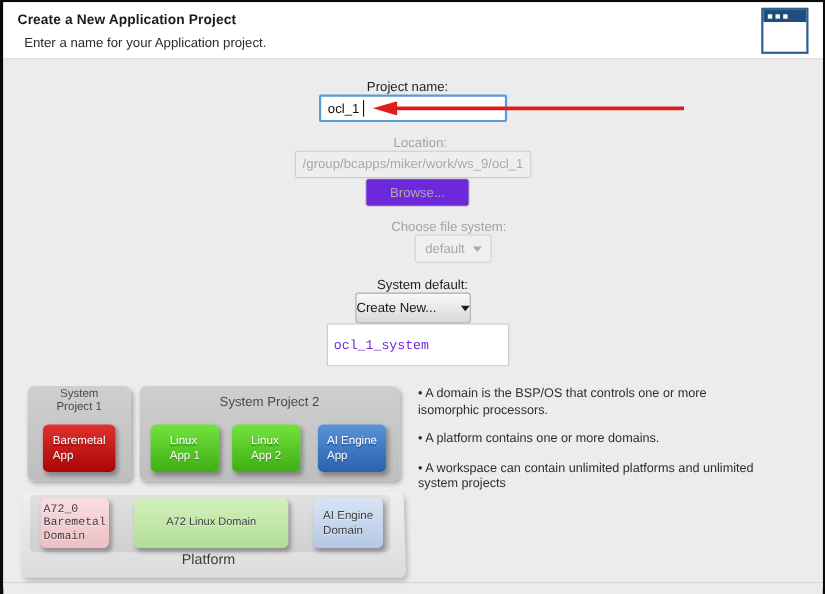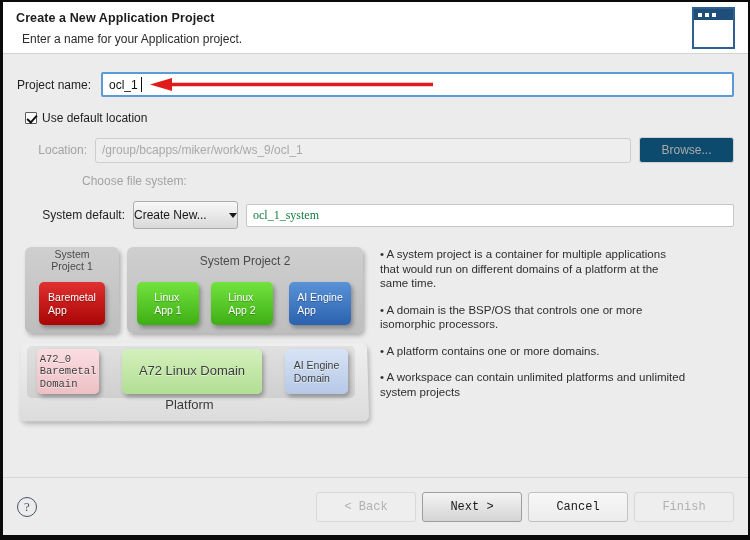--- a/index.html
+++ b/index.html
@@ -71,20 +71,21 @@
     flex: 1 1 auto;
     position: relative;
     background: #ececec;
     padding: 0 14px;
     box-sizing: border-box;
   }
 
   .row {
     display: flex;
     align-items: center;
+    flex-direction: column;
   }
 
   .lbl {
     font-size: 12px;
     color: #1e1e1e;
     white-space: nowrap;
   }
   .lbl.dim { color: #a3a3a3; }
 
   
@@ -163,21 +164,21 @@
     line-height: 23px;
     overflow: hidden;
     white-space: nowrap;
   }
   .btn-dis {
     margin-left: 8px;
     width: 95px; height: 26px;
     box-sizing: border-box;
     border: 1px solid #cfcfcf;
     border-radius: 3px;
-    background: #0c4a6e;
+    background: #6d28d9;
     color: #ababab;
     font-size: 12px;
     font-family: "Liberation Sans", sans-serif;
     text-align: center;
     line-height: 24px;
   }
 
   
   .row-fs { margin-top: 11px; padding-left: 65px; }
   .combo-dis {
@@ -206,28 +207,28 @@
     border-radius: 3px;
     background: linear-gradient(#f8f8f8, #d9d9d9);
     color: #181818;
     font-size: 12px;
     display: flex; align-items: center; justify-content: space-between;
     gap: 8px;
   }
   .input-sys {
     margin-left: 8px;
     flex: 1 1 auto;
-    height: 23px;
+    height: 39px;
     box-sizing: border-box;
     border: 1px solid #c6c6c6;
     border-radius: 2px;
     background: #ffffff;
-    font-family: Liberation Serif, serif;
-    font-size: 12px;
-    color: #15803d;
+    font-family: Liberation Mono, monospace;
+    font-size: 12px;
+    color: #6d28d9;
     padding: 0 6px;
     outline: none;
   }
 
   
   .content {
     margin-top: 16px;
     display: flex;
     align-items: flex-start;
   }
@@ -377,33 +378,33 @@
       <span class="name-wrap">
         <input class="input-focus" value="ocl_1" style="">
         <span class="caret"></span>
         <svg class="arrow" viewBox="0 0 285 13">
           <line x1="285" y1="6.5" x2="20" y2="6.5" stroke="#e01b1b" stroke-width="3.4"></line>
           <polygon points="2,6.5 24,0 24,13" fill="#e01b1b"></polygon>
         </svg>
       </span>
     </div>
 
-    <div class="row row-check">
-      <span class="cbox"></span>
-      <span class="lbl">Use default location</span>
-    </div>
 
     <div class="row row-loc">
       <span class="lbl dim">Location:</span>
       <span class="input-dis">/group/bcapps/miker/work/ws_9/ocl_1</span>
       <span class="btn-dis">Browse...</span>
     </div>
 
     <div class="row row-fs">
       <span class="lbl dim">Choose file system:</span>
+      <span class="combo-dis">
+        <span>default</span>
+        <span class="tri"></span>
+      </span>
     </div>
 
     <div class="row row-sys">
       <span class="lbl">System default:</span>
       <span class="combo-btn">
         <span>Create New...</span>
         <span class="tri"></span>
       </span>
       <input class="input-sys" value="ocl_1_system" style="">
     </div>
@@ -448,33 +449,32 @@
           </span>
         </div>
 
         <div class="box dom" style="left:20px; top:104px; width:62px; height:45px; background:linear-gradient(#fadde0,#edc0c5);font-family:Liberation Mono, monospace;">
           <span>
             <span>A72_0</span><br>
             <span>Baremetal</span><br>
             <span>Domain</span>
           </span>
         </div>
-        <div class="box dom" style="left:105px; top:104px; width:140px; height:45px; background:linear-gradient(#d3f0bc,#b2de94); font-size:13px;">A72 Linux Domain</div>
+        <div class="box dom" style="left:105px; top:104px; width:140px; height:45px; background:linear-gradient(#d3f0bc,#b2de94); font-size:10px;">A72 Linux Domain</div>
         <div class="box dom" style="left:268px; top:104px; width:63px; height:45px; background:linear-gradient(#d8e4f5,#b5c8e6);">
           <span>
             <span>AI Engine</span><br>
             <span>Domain</span>
           </span>
         </div>
 
         <div class="plat-label">Platform</div>
       </div>
 
       <div class="bullets">
-        <div class="bullet">• A system project is a container for multiple applications that would run on different domains of a platform at the same time.</div>
         <div class="bullet">• A domain is the BSP/OS that controls one or more isomorphic processors.</div>
         <div class="bullet">• A platform contains one or more domains.</div>
         <div class="bullet">• A workspace can contain unlimited platforms and unlimited system projects</div>
       </div>
 
     </div>
   </div>
 
   <div class="footer">
     <div class="help">?</div>

